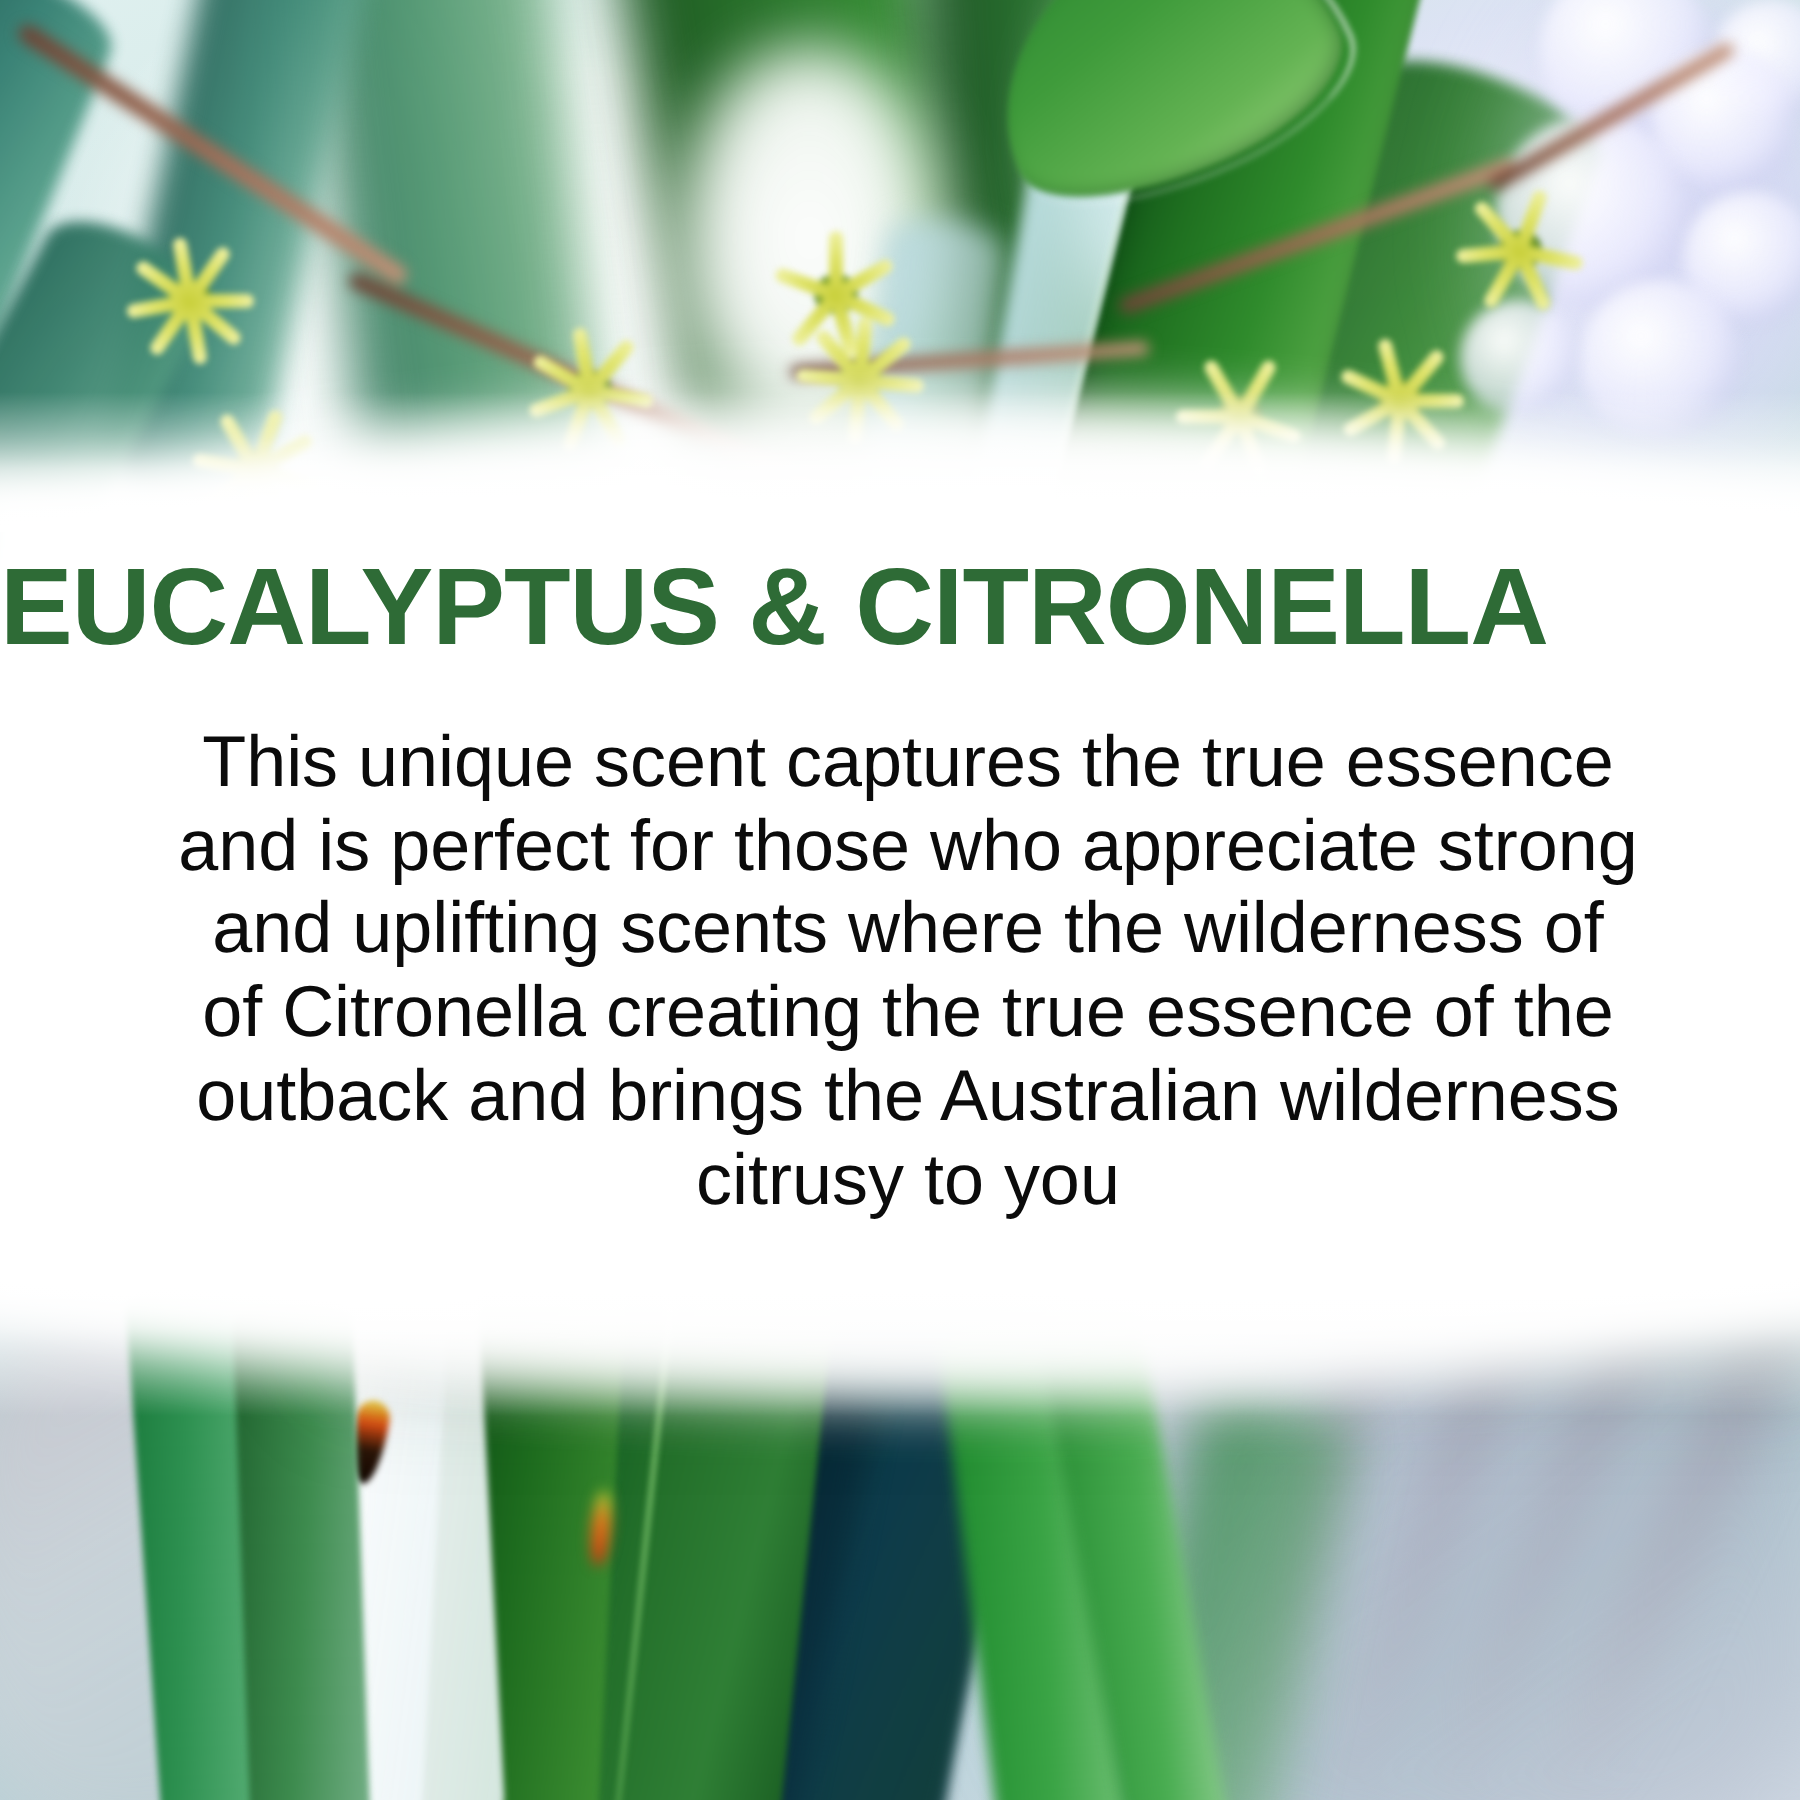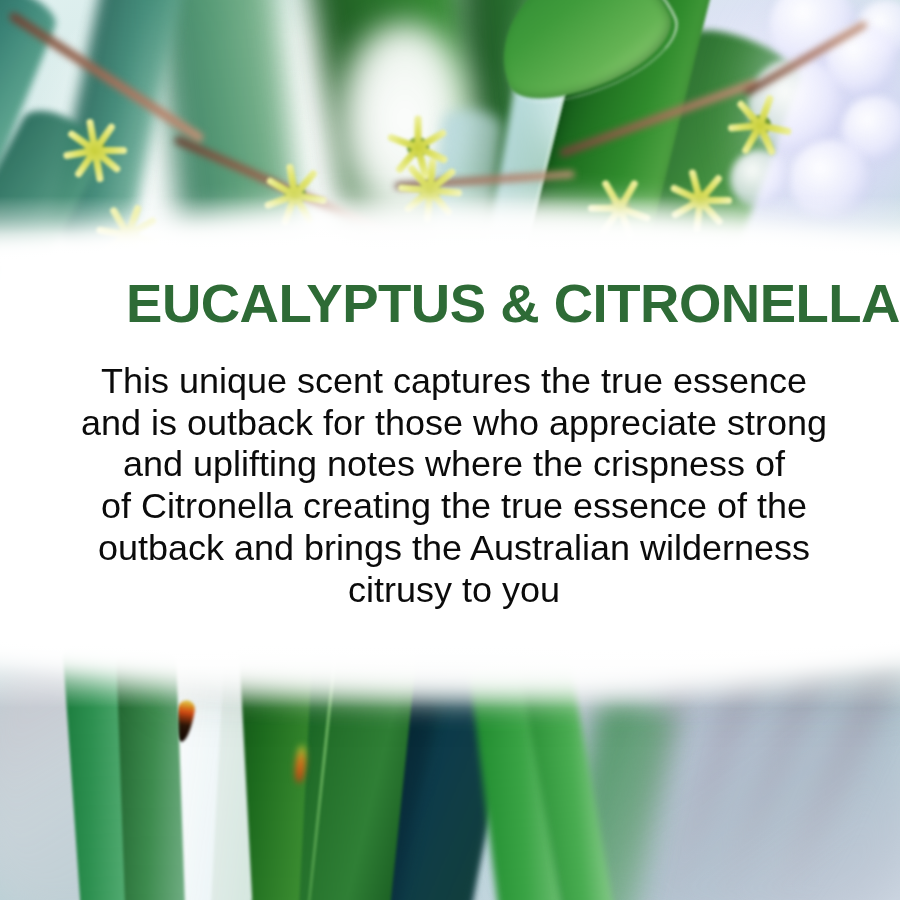--- a/index.html
+++ b/index.html
@@ -341,21 +341,21 @@
   
   .text-block {
     position: absolute;
     left: 0; right: 0; top: 0; bottom: 0;
     z-index: 10;
   }
   .title {
     position: absolute;
     left: 0; right: 0;
     top: 274px;
-    text-align: right;
+    text-align: left;
     font-family: "Liberation Sans", sans-serif;
     font-weight: bold;
     font-size: 58px;
     line-height: 60px;
     letter-spacing: -0.5px;
     color: #2e6b36;
     white-space: nowrap;
   }
   .body-copy {
     position: absolute;
@@ -536,21 +536,21 @@
 
   <div class="overlay"></div>
   <div class="overlay-core"></div>
   <div class="overlay-fade-top"></div>
   <div class="overlay-fade-bottom"></div>
 
   <div class="text-block">
     <div class="title" style="font-size: 54.52px;">EUCALYPTUS &amp; CITRONELLA</div>
     <div class="body-copy" style="font-size: 35.98px; line-height: 41.74px;">
       <span class="ln">This unique scent captures the true essence</span>
-      <span class="ln">and is outback for those who appreciate strong</span>
-      <span class="ln">and uplifting notes where the crispness of</span>
+      <span class="ln">and is perfect for those who appreciate strong</span>
+      <span class="ln">and uplifting scents where the wilderness of</span>
       <span class="ln">of Citronella creating the true essence of the</span>
       <span class="ln">outback and brings the Australian wilderness</span>
       <span class="ln">citrusy to you</span>
     </div>
   </div>
 
 </div>
 
 </body></html>

